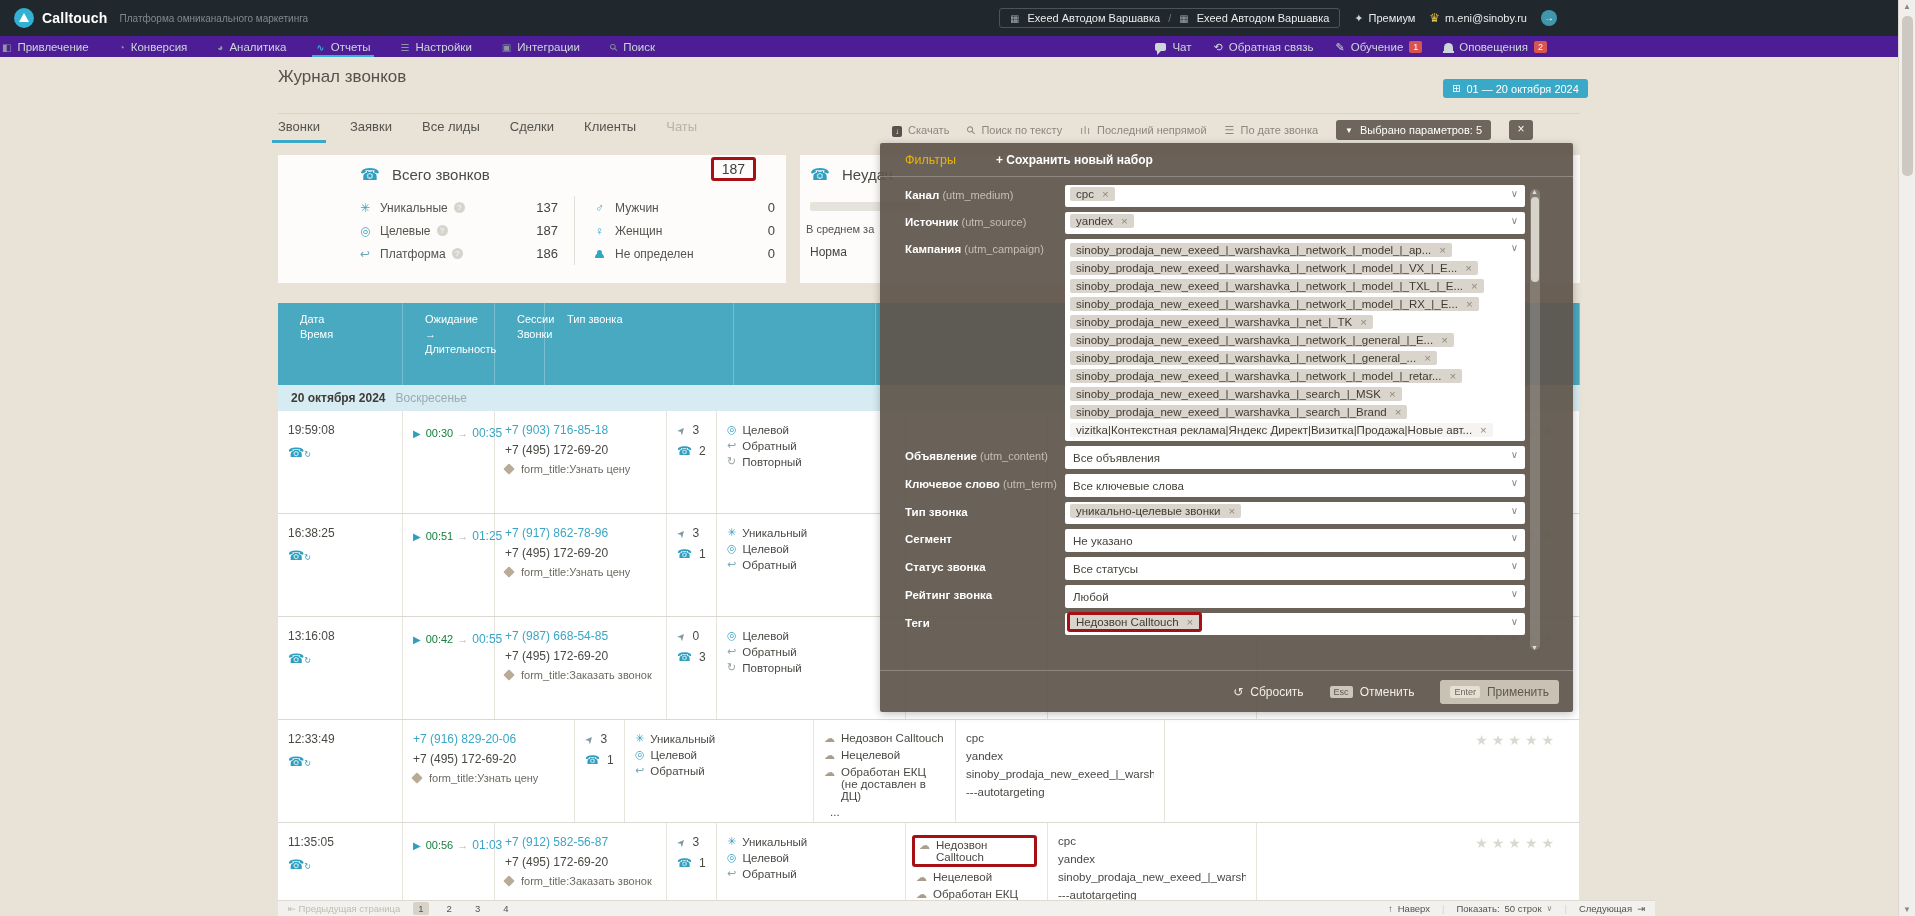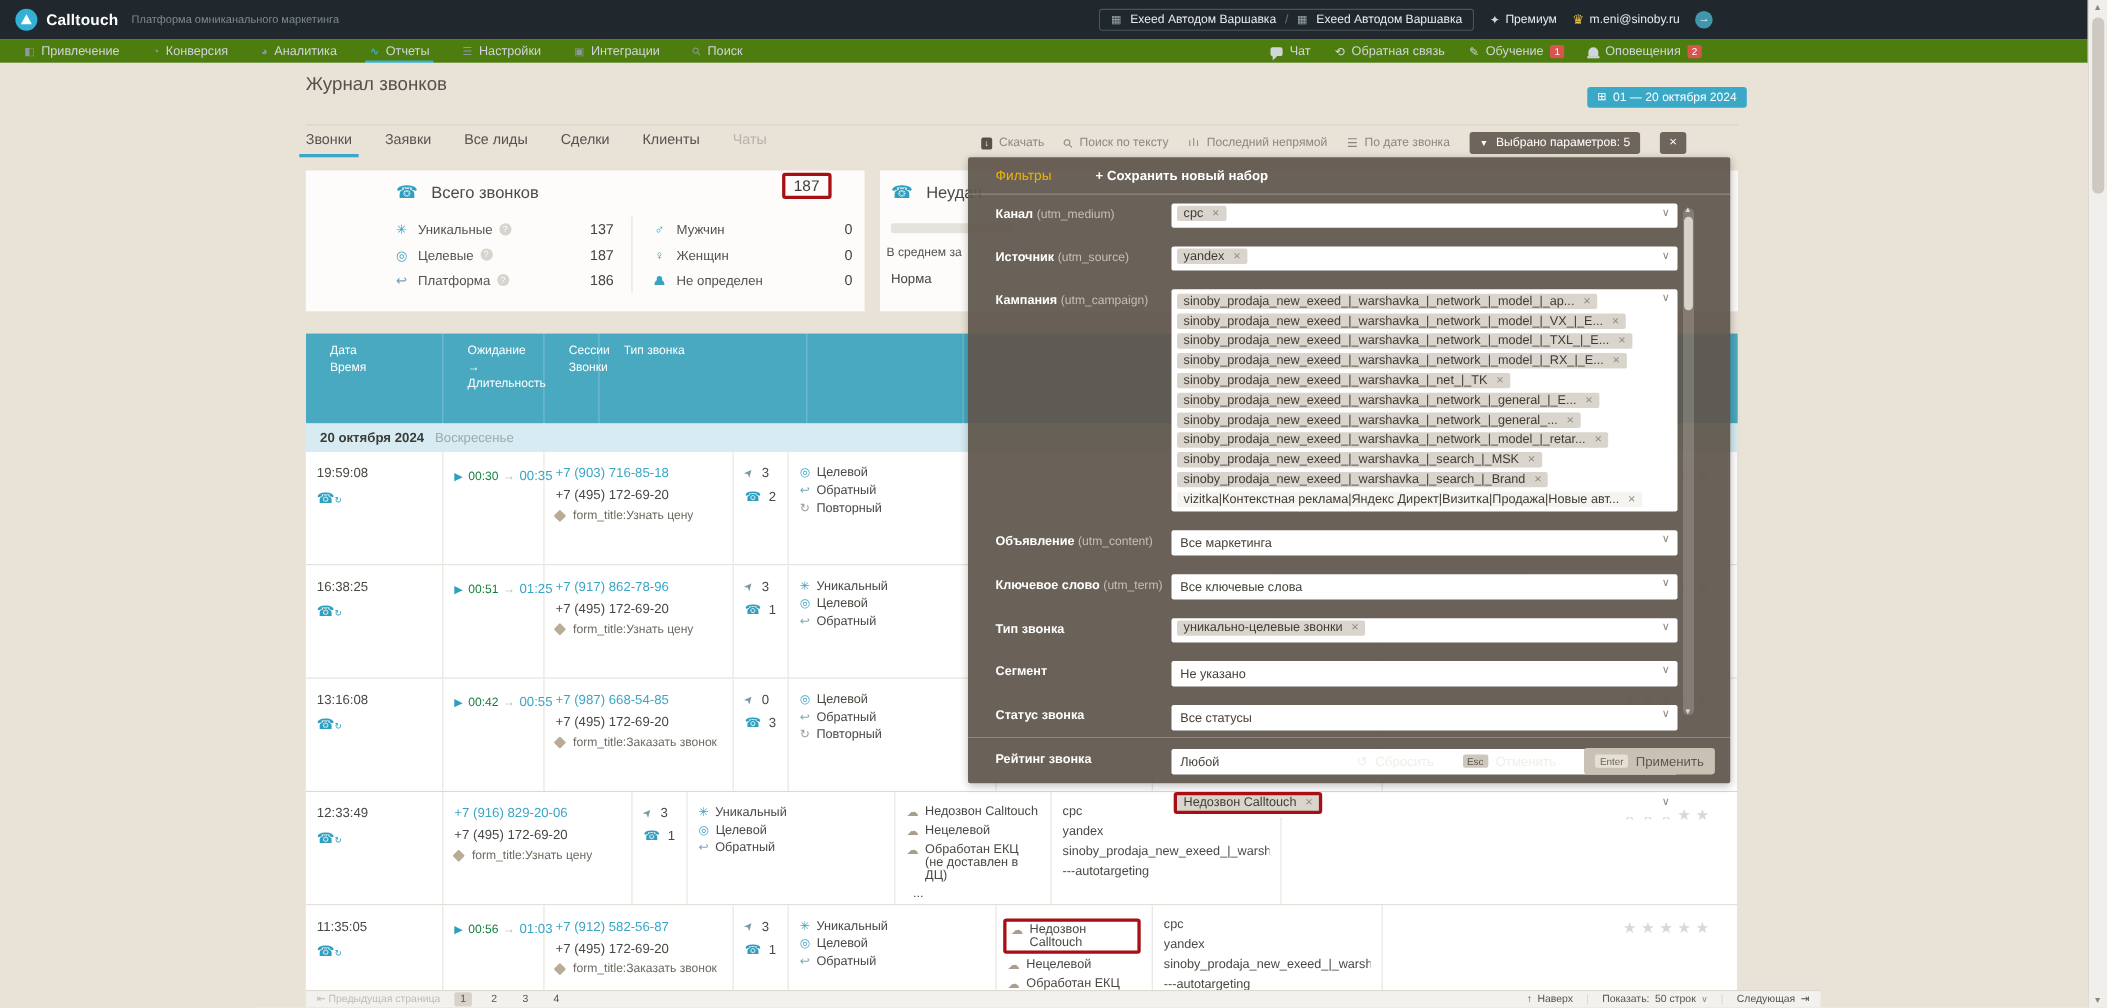--- a/index.html
+++ b/index.html
@@ -15,21 +15,21 @@
   .top-right{position:absolute;right:341px;top:0;height:36px;display:flex;align-items:center;gap:14px}
   .acct-box{display:flex;align-items:center;gap:8px;border:1px solid #4a555b;border-radius:3px;padding:3px 10px;font-size:11px;color:#e8ecee}
   .b-ic{color:#9aa4aa;font-size:10px}
   .slash{color:#6b767d}
   .top-item{display:flex;align-items:center;gap:5px;font-size:11px;color:#e8ecee}
   .crown{color:#e6c14b;font-size:12px}
   .mut{color:#cfd6d9;font-size:11px}
   .exit-ic{width:16px;height:16px;border-radius:50%;background:#3f96ad;color:#fff;font-size:10px;text-align:center;line-height:16px}
 
   
-  .navbar{position:absolute;top:36px;left:0;right:17px;height:22px;background:#4d7c0f;display:flex;align-items:center;padding:0 22px}
+  .navbar{position:absolute;top:36px;left:0;right:17px;height:22px;background:#4c1d95;display:flex;align-items:center;padding:0 2px}
   .nav-left{display:flex;align-items:center;gap:30px;height:100%}
   .nav-item{display:flex;align-items:center;gap:6px;height:100%;font-size:11.5px;color:#cfd6d9;position:relative;cursor:pointer}
   .nav-item[data-active="true"]::after{content:"";position:absolute;left:-4px;right:-4px;bottom:0;height:3px;background:#36b0d3}
   .nav-item[data-active="true"] .nic{color:#36b0d3}
   .nic{font-size:10px;color:#8d98a0;font-style:normal}
   .nic[data-icon="attract"]::before{content:"◧"}
   .nic[data-icon="conversion"]::before{content:"◔"}
   .nic[data-icon="analytics"]::before{content:"◕"}
   .nic[data-icon="reports"]::before{content:"∿";font-weight:bold}
   .nic[data-icon="settings"]::before{content:"☰"}
@@ -135,21 +135,21 @@
   .src-line{font-size:11.5px;color:#4a4843;margin-bottom:6px;white-space:nowrap;overflow:hidden;max-width:195px}
   .c-stars{display:flex;gap:4px;color:#dbd8d2;font-size:14px;justify-content:flex-end;padding-right:25px}
   .star{cursor:pointer}
 
   
   .fpanel{position:absolute;left:880px;top:86px;width:693px;height:569px;background:rgba(95,85,75,.93);color:#fff;border-radius:2px;box-shadow:0 2px 8px rgba(0,0,0,.25)}
   .fhead{display:flex;align-items:center;height:34px;padding:0 25px;gap:40px;border-bottom:1px solid rgba(255,255,255,.25)}
   .fh-title{font-size:12.5px;color:#eab308}
   .fh-save{font-size:12px;color:#fff;font-weight:bold;cursor:pointer}
   .fbody{position:absolute;top:42px;left:25px;right:48px;bottom:48px}
-  .frow{display:flex;margin-bottom:17px;align-items:flex-start}
+  .frow{display:flex;margin-bottom:5px;align-items:flex-start}
   .flabel{width:160px;padding-top:4px;font-size:11.5px;font-weight:bold;flex:none}
   .fhint{font-weight:normal;color:#c6bfb4;font-size:11px}
   .fctrl{flex:1;background:#fff;border-radius:2px;min-height:22px;position:relative;padding:2px 22px 2px 5px}
   .chips{display:flex;flex-wrap:wrap;gap:3px}
   .chips.stack{flex-direction:column;align-items:flex-start;gap:4px;padding:2px 0}
   .chev{position:absolute;right:7px;top:3px;color:#8b867d;font-size:10px}
   .selval{font-size:11.5px;color:#46423a;line-height:18px;padding-left:3px}
   .chip{background:#d9d5cd;border-radius:2px;font-size:11.5px;color:#403c35;padding:1px 6px;display:inline-flex;gap:8px;align-items:center;white-space:nowrap}
   .chip .x{color:#8f8a80;font-style:normal;cursor:pointer}
   .chip[data-white="true"]{background:#f6f4f0}
@@ -789,21 +789,21 @@
                   <span>vizitka|Контекстная реклама|Яндекс Директ|Визитка|Продажа|Новые авт...</span>
                   <i class="x">×</i>
                 </span>
               </span>
             <span class="chev">∨</span>
           </div>
         </div>
         <div class="frow">
           <div class="flabel"><span>Объявление</span> <span class="fhint">(utm_content)</span></div>
           <div class="fctrl">
-            <span class="selval">Все маркетинга</span>
+            <span class="selval">Все объявления</span>
             <span class="chev">∨</span>
           </div>
         </div>
         <div class="frow">
           <div class="flabel"><span>Ключевое слово</span> <span class="fhint">(utm_term)</span></div>
           <div class="fctrl">
             <span class="selval">Все ключевые слова</span>
             <span class="chev">∨</span>
           </div>
         </div>

